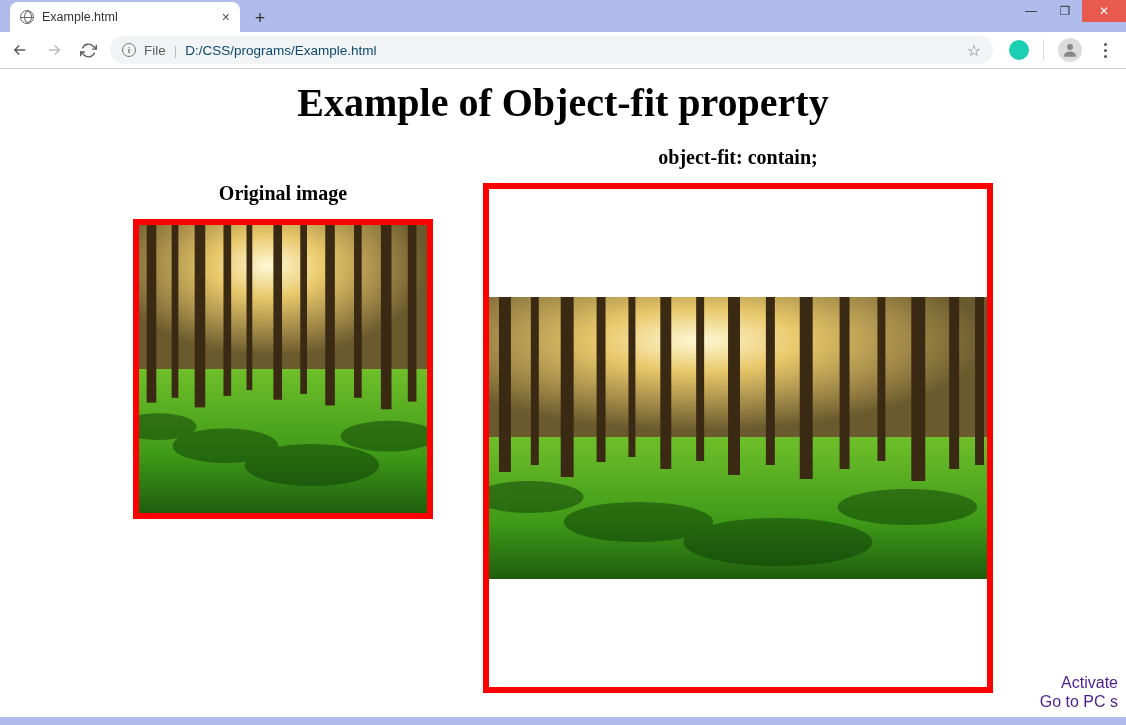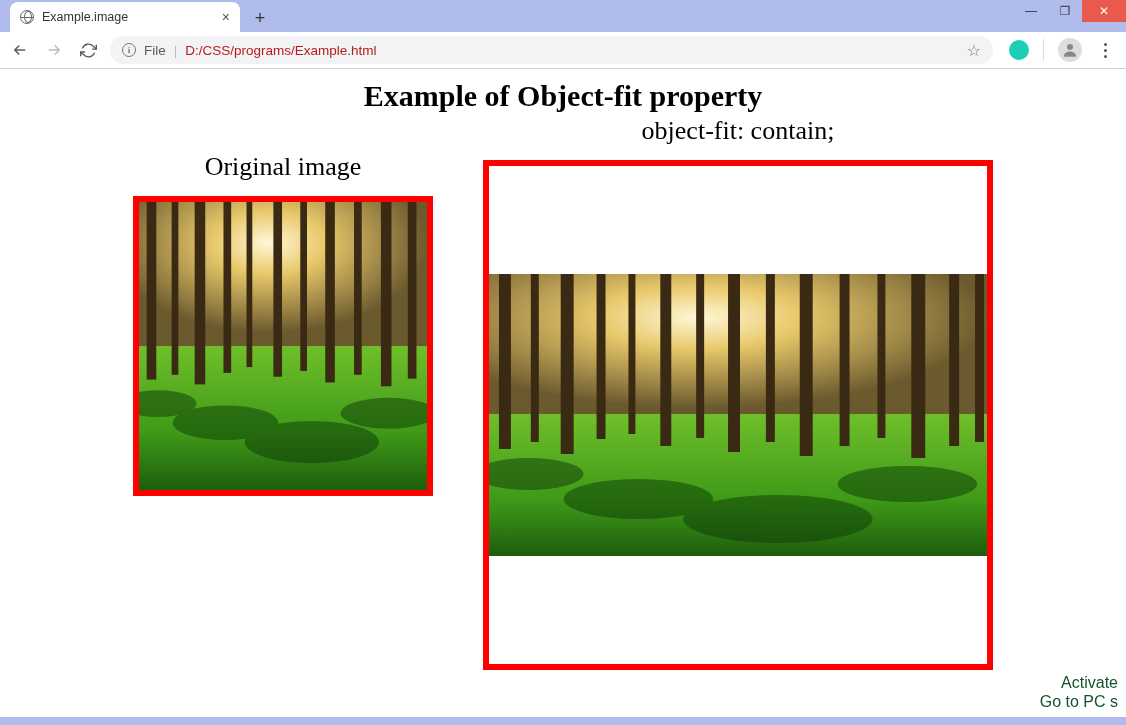--- a/index.html
+++ b/index.html
@@ -126,21 +126,21 @@
       border-radius: 50%;
       display: flex;
       align-items: center;
       justify-content: center;
       font-size: 9px;
       font-family: Georgia;
       font-weight: bold;
       color: #777;
     }
     .addr-sep { color: #bbb; }
-    .addr-path { color: #b91c1c; }
+    .addr-path { color: #0c4a6e; }
     .star-icon { color: #777; font-size: 16px; margin-left: auto; }
     .ext-icon {
       width: 20px; height: 20px; border-radius: 50%;
       background: #1bcfb4; margin-left: 6px;
     }
     .profile-sep {
       width: 1px; height: 22px; background: #ddd; margin: 0 4px;
     }
     .profile-icon {
       width: 24px; height: 24px; border-radius: 50%;
@@ -154,35 +154,35 @@
     .menu-dots span { width: 3px; height: 3px; background: #555; border-radius: 50%; }
     .content {
       background: #fff;
       height: calc(100% - 77px);
       padding: 10px 0 0 0;
       text-align: center;
       overflow: hidden;
     }
     h1 {
       font-family: "Times New Roman", serif;
-      font-size: 30px;
+      font-size: 40px;
       font-weight: bold;
-      margin-bottom: 3px;
+      margin-bottom: 20px;
     }
     .examples {
       display: flex;
       justify-content: center;
       align-items: flex-start;
       gap: 50px;
     }
     .example-block { text-align: center; }
     .example-block h2 {
       font-family: "Times New Roman", serif;
-      font-size: 26px;
-      font-weight: normal;
+      font-size: 20px;
+      font-weight: bold;
       margin-bottom: 14px;
     }
     .img-box {
       border: 6px solid #f00;
       display: inline-block;
     }
     .img-box.original { width: 300px; height: 300px; }
     .img-box.contain {
       width: 510px; height: 510px;
       display: flex; align-items: center; justify-content: center;
@@ -190,42 +190,42 @@
     }
     .img-box.contain .forest { width: 498px; height: 282px; }
     .forest {
       width: 288px; height: 288px;
       display: block;
     }
     .watermark {
       position: absolute;
       right: 8px;
       bottom: 14px;
-      color: #14532d;
+      color: #4c1d95;
       font-size: 16px;
       text-align: right;
       line-height: 1.2;
       pointer-events: none;
     }
     .watermark .sub { font-size: 16px; }
   </style>
 </head>
 <body>
 
 <div class="window-frame">
   <div class="window-controls">
     <div class="win-btn minimize">—</div>
     <div class="win-btn maximize">❐</div>
     <div class="win-btn close">✕</div>
   </div>
 
   <div class="tab-strip">
     <div class="tab">
       <span class="globe"></span>
-      <span class="tab-title">Example.image</span>
+      <span class="tab-title">Example.html</span>
       <span class="tab-close">×</span>
     </div>
     <div class="new-tab">+</div>
   </div>
 
   <div class="toolbar">
     <div class="nav-btn">
       <svg width="18" height="18" viewBox="0 0 24 24" fill="none" stroke="#5c5c5c" stroke-width="2">
           <path d="M19 12H5M11 18l-6-6 6-6"></path>
         </svg>

